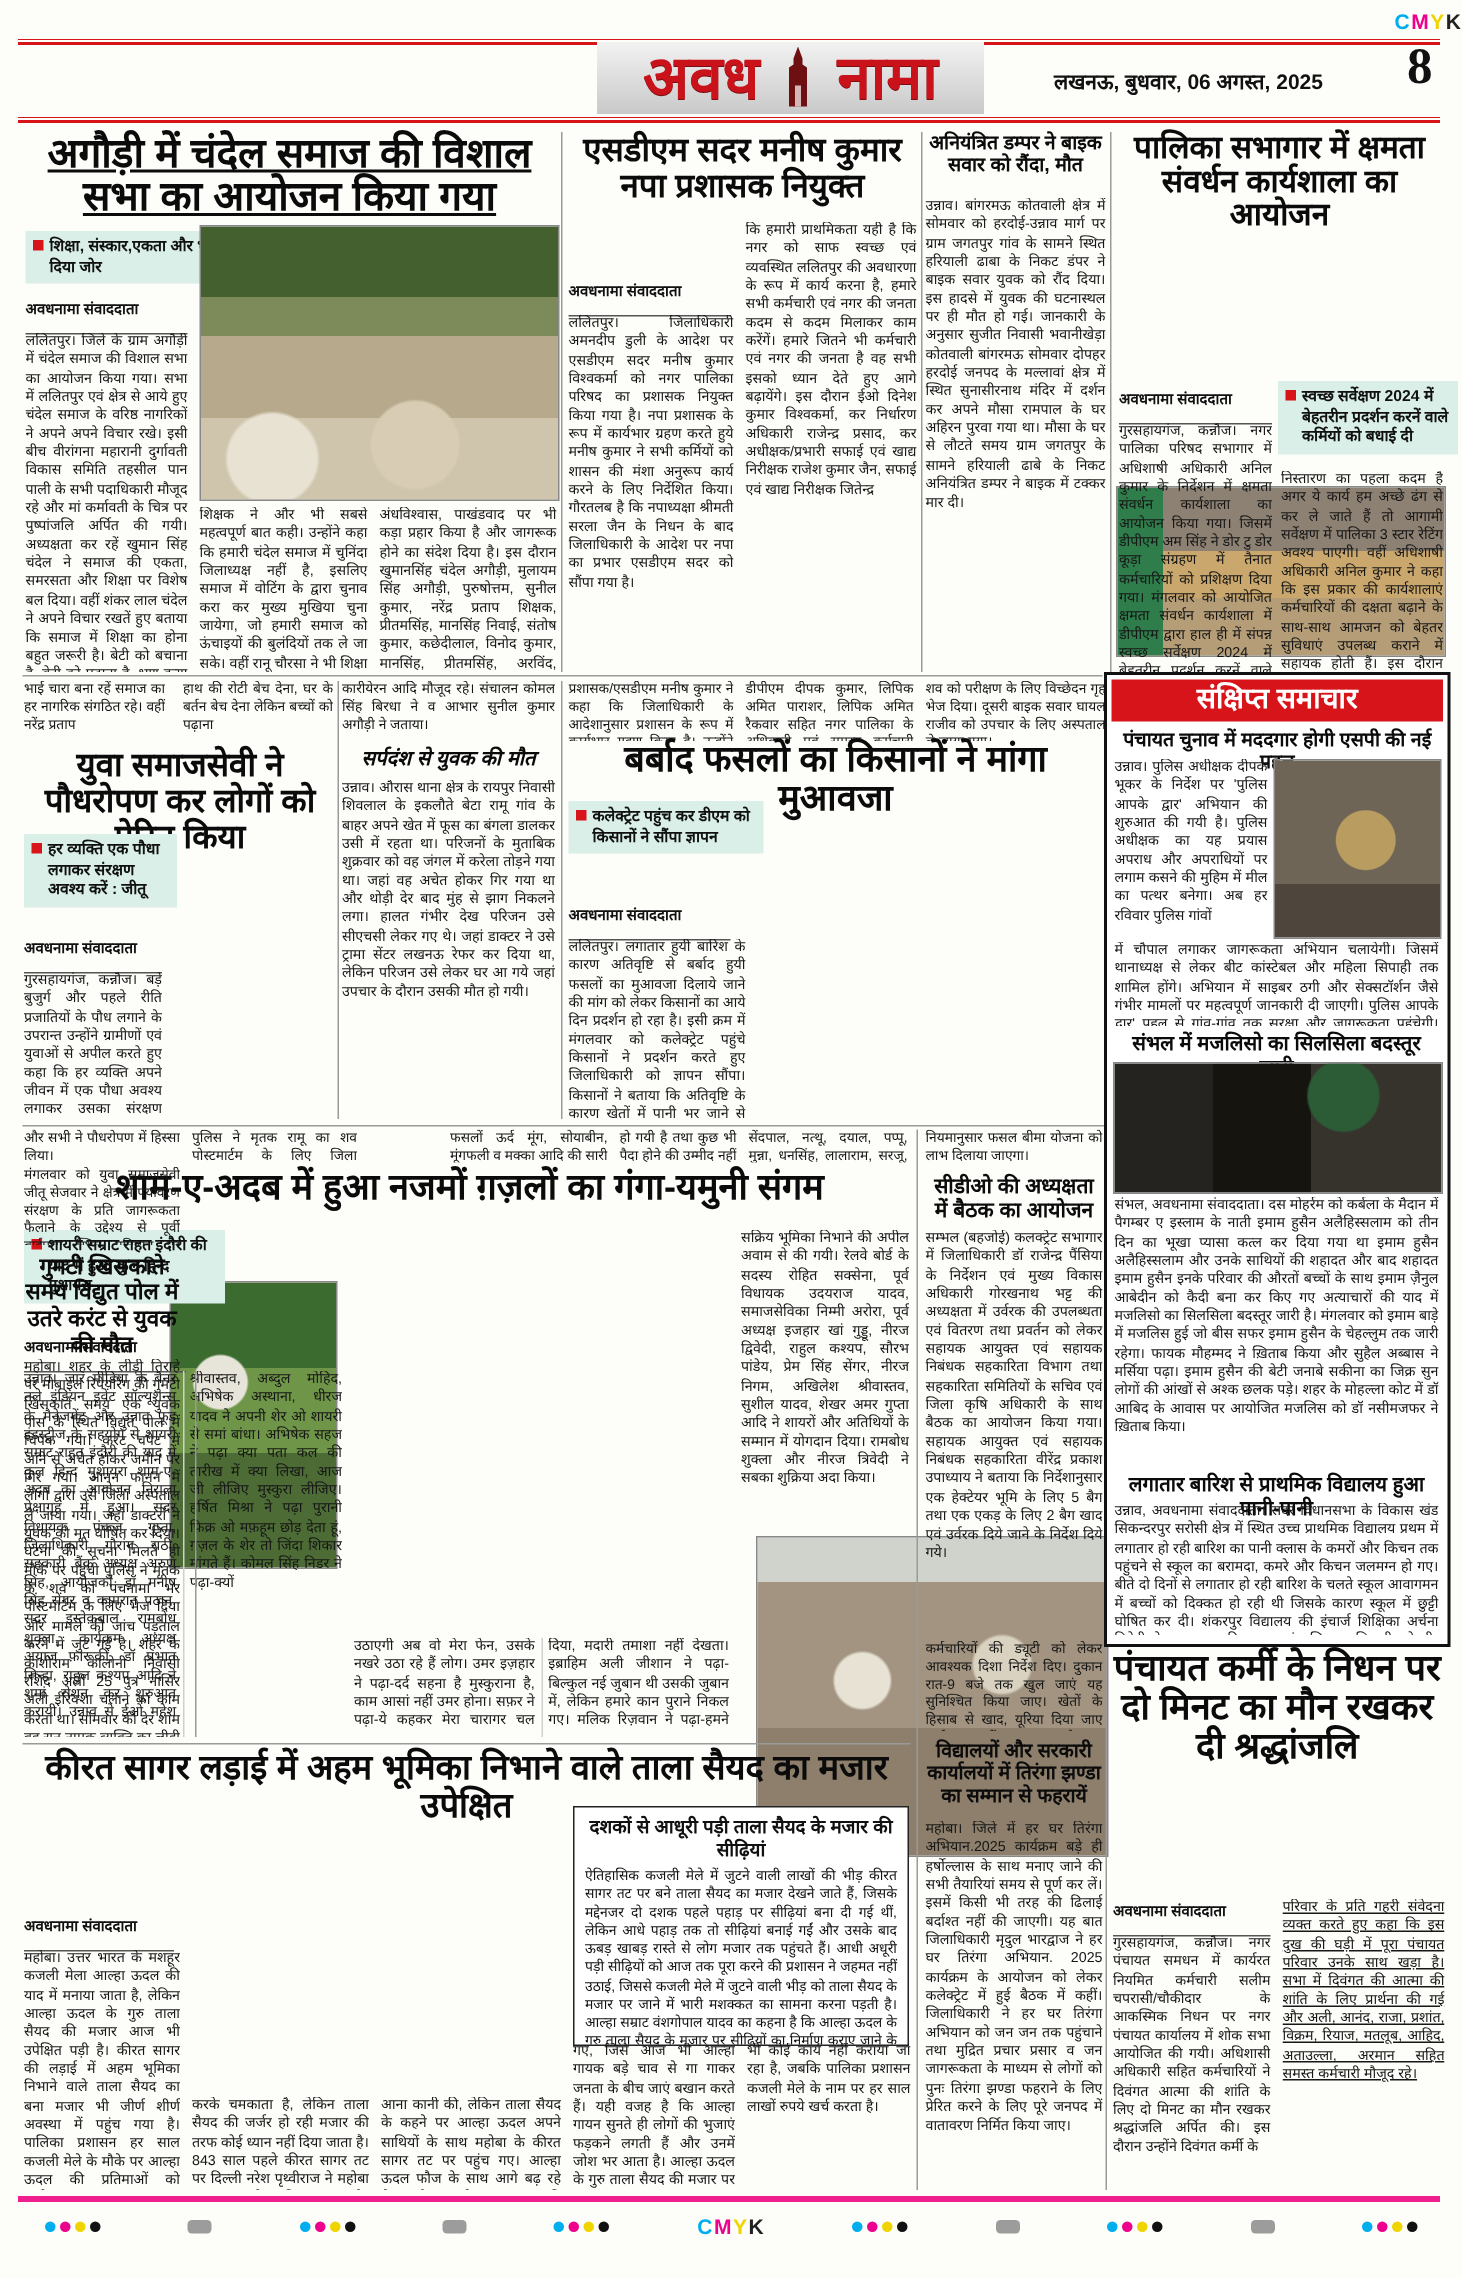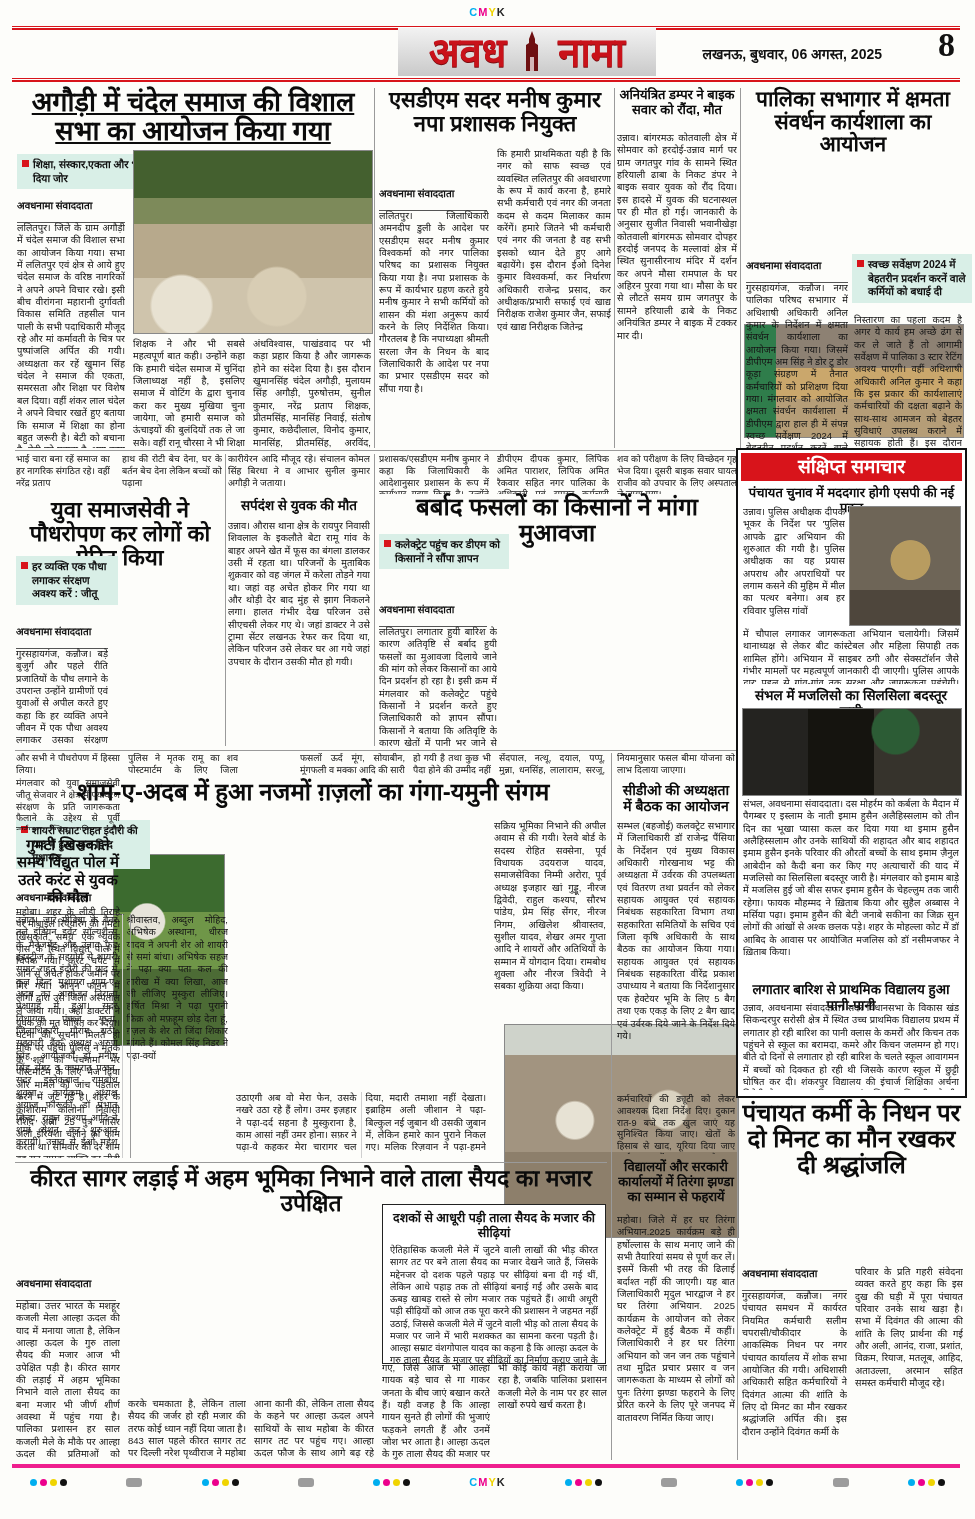--- a/index.html
+++ b/index.html
@@ -1,20 +1,20 @@
 <!DOCTYPE html>
 <html><head>
 <meta charset="utf-8">
 <style>
   html,body{margin:0;padding:0;background:#ffffff;}
   .page{position:relative;width:975px;height:1519px;background:#fdfdfa;overflow:hidden;
         font-family:"Liberation Sans","DejaVu Sans",sans-serif;color:#111;}
   .abs{position:absolute;}
   
-  .regmark{font-size:11px;font-weight:bold;letter-spacing:1px;text-align:center;}
+  .regmark{font-size:14px;font-weight:bold;letter-spacing:1px;text-align:right;}
   .regmark .c{color:#00aeef}.regmark .m{color:#ec008c}.regmark .y{color:#f0d400}.regmark .k{color:#222}
   .redrule{height:4px;background:linear-gradient(#d8141b 0 1px,transparent 1px 2px,#d8141b 2px 4px);}
   .citybox{border:2.5px solid #1c1c1c;text-align:center;font-weight:800;font-size:19px;line-height:36px;background:#fff;}
   .masthead{background:linear-gradient(#f2f2f2,#c9c9c9);display:flex;align-items:center;justify-content:center;gap:16px;}
   .masthead .mh{color:#c9121a;font-size:40px;font-weight:800;line-height:44px;text-shadow:0 1px 0 #7a0d10;}
   .dateline{font-weight:800;font-size:14px;text-align:right;}
   .pageno{font-family:"Liberation Serif","DejaVu Serif",serif;font-size:34px;font-weight:bold;text-align:right;}
   
   .hl{font-weight:800;color:#0b0b0b;text-align:center;line-height:1.08;}
   .kicker{background:#d9efe7;padding:4px 5px;font-weight:800;font-size:10.5px;line-height:1.3;display:flex;gap:4px;align-items:flex-start;}
@@ -127,21 +127,21 @@
 
   <div class="abs hl" style="left:15px;top:498px;width:210px;font-size:22px;">युवा समाजसेवी ने पौधरोपण कर लोगों को प्रेरित किया</div>
   <div class="abs kicker" style="left:16px;top:556px;width:92px;">
       <span class="sq"></span>
       <span>हर व्यक्ति एक पौधा लगाकर संरक्षण अवश्य करें : जीतू</span>
     </div>
   <div class="abs byline" style="left:16px;top:624px;width:92px;">अवधनामा संवाददाता</div>
   <div class="abs photo ph-plant" style="left:113px;top:556px;width:110px;height:190px;"></div>
   <div class="abs body" style="left:16px;top:648px;width:92px;height:98px;">गुरसहायगंज, कन्नौज। बड़े बुजुर्ग और पहले रीति प्रजातियों के पौध लगाने के उपरान्त उन्होंने ग्रामीणों एवं युवाओं से अपील करते हुए कहा कि हर व्यक्ति अपने जीवन में एक पौधा अवश्य लगाकर उसका संरक्षण करने का संकल्प ले। उन्होंने कहा कि पेड़ न केवल हमें ऑक्सीजन प्रदान करते हैं, बल्कि जलवायु संतुलन, मिट्टी संरक्षण और जैव विविधता को बनाए रखने में भी अहम भूमिका निभाते हैं। यह बात मंगलवार को युवा समाजसेवी जीतू सेजवार ने क्षेत्र में पर्यावरण संरक्षण के प्रति जागरूकता फैलाने के उद्देश्य से पूर्वी बाईपास स्थित प्रतिष्ठान पर विभिन्न पौध लगाते हुए कही।</div>
 
-  <div class="abs shead" style="left:228px;top:498px;width:142px;font-size:13.5px;">सर्पदंश से युवक की मौत</div>
+  <div class="abs shead" style="left:228px;top:498px;width:142px;font-size:13.5px;font-style:italic;">सर्पदंश से युवक की मौत</div>
   <div class="abs body" style="left:228px;top:520px;width:142px;height:226px;">उन्नाव। औरास थाना क्षेत्र के रायपुर निवासी शिवलाल के इकलौते बेटा रामू गांव के बाहर अपने खेत में फूस का बंगला डालकर उसी में रहता था। परिजनों के मुताबिक शुक्रवार को वह जंगल में करेला तोड़ने गया था। जहां वह अचेत होकर गिर गया था और थोड़ी देर बाद मुंह से झाग निकलने लगा। हालत गंभीर देख परिजन उसे सीएचसी लेकर गए थे। जहां डाक्टर ने उसे ट्रामा सेंटर लखनऊ रेफर कर दिया था, लेकिन परिजन उसे लेकर घर आ गये जहां उपचार के दौरान उसकी मौत हो गयी।</div>
 
   <div class="abs hl" style="left:377px;top:494px;width:360px;font-size:24px;">बर्बाद फसलों का किसानों ने मांगा मुआवजा</div>
   <div class="abs kicker" style="left:379px;top:534px;width:120px;">
       <span class="sq"></span>
       <span>कलेक्ट्रेट पहुंच कर डीएम को किसानों ने सौंपा ज्ञापन</span>
     </div>
   <div class="abs byline" style="left:379px;top:602px;width:108px;">अवधनामा संवाददाता</div>
   <div class="abs body" style="left:379px;top:626px;width:118px;height:120px;">ललितपुर। लगातार हुयी बारिश के कारण अतिवृष्टि से बर्बाद हुयी फसलों का मुआवजा दिलाये जाने की मांग को लेकर किसानों का आये दिन प्रदर्शन हो रहा है। इसी क्रम में मंगलवार को कलेक्ट्रेट पहुंचे किसानों ने प्रदर्शन करते हुए जिलाधिकारी को ज्ञापन सौंपा। किसानों ने बताया कि अतिवृष्टि के कारण खेतों में पानी भर जाने से खरीफ की फसलें पूरी तरह बर्बाद हो गयी हैं।</div>
   <div class="abs photo ph-farmers" style="left:504px;top:534px;width:233px;height:212px;"></div>
@@ -206,21 +206,21 @@
   <div class="abs mini" style="left:617px;top:1094px;width:118px;height:60px;">कर्मचारियों की ड्यूटी को लेकर आवश्यक दिशा निर्देश दिए। दुकान रात-9 बजे तक खुल जाएं यह सुनिश्चित किया जाए। खेतों के हिसाब से खाद, यूरिया दिया जाए पर्याप्त मात्रा में खाद उपलब्ध है।</div>
   <div class="abs shead" style="left:617px;top:1160px;width:118px;font-size:13px;">विद्यालयों और सरकारी कार्यालयों में तिरंगा झण्डा का सम्मान से फहरायें</div>
   <div class="abs body" style="left:617px;top:1214px;width:118px;height:246px;">महोबा। जिले में हर घर तिरंगा अभियान.2025 कार्यक्रम बड़े ही हर्षोल्लास के साथ मनाए जाने की सभी तैयारियां समय से पूर्ण कर लें। इसमें किसी भी तरह की ढिलाई बर्दाश्त नहीं की जाएगी। यह बात जिलाधिकारी मृदुल भारद्वाज ने हर घर तिरंगा अभियान. 2025 कार्यक्रम के आयोजन को लेकर कलेक्ट्रेट में हुई बैठक में कहीं। जिलाधिकारी ने हर घर तिरंगा अभियान को जन जन तक पहुंचाने तथा मुद्रित प्रचार प्रसार व जन जागरूकता के माध्यम से लोगों को पुनः तिरंगा झण्डा फहराने के लिए प्रेरित करने के लिए पूरे जनपद में वातावरण निर्मित किया जाए।</div>
 
   <div class="abs vline" style="left:737px;top:1098px;height:362px;"></div>
 
   <div class="abs hl" style="left:740px;top:1100px;width:223px;font-size:24px;">पंचायत कर्मी के निधन पर दो मिनट का मौन रखकर दी श्रद्धांजलि</div>
 
   <div class="abs byline" style="left:742px;top:1266px;width:105px;">अवधनामा संवाददाता</div>
   <div class="abs body" style="left:742px;top:1290px;width:105px;height:170px;">गुरसहायगंज, कन्नौज। नगर पंचायत समधन में कार्यरत नियमित कर्मचारी सलीम चपरासी/चौकीदार के आकस्मिक निधन पर नगर पंचायत कार्यालय में शोक सभा आयोजित की गयी। अधिशासी अधिकारी सहित कर्मचारियों ने दिवंगत आत्मा की शांति के लिए दो मिनट का मौन रखकर श्रद्धांजलि अर्पित की। इस दौरान उन्होंने दिवंगत कर्मी के</div>
-  <div class="abs body" style="left:855px;top:1266px;width:108px;height:194px;">परिवार के प्रति गहरी संवेदना व्यक्त करते हुए कहा कि इस दुख की घड़ी में पूरा पंचायत परिवार उनके साथ खड़ा है। सभा में दिवंगत की आत्मा की शांति के लिए प्रार्थना की गई और अली, आनंद, राजा, प्रशांत, विक्रम, रियाज, मतलूब, आहिद, अताउल्ला, अरमान सहित समस्त कर्मचारी मौजूद रहे।</div>
+  <div class="abs body" style="left:855px;top:1266px;width:108px;height:194px;text-decoration:underline;">परिवार के प्रति गहरी संवेदना व्यक्त करते हुए कहा कि इस दुख की घड़ी में पूरा पंचायत परिवार उनके साथ खड़ा है। सभा में दिवंगत की आत्मा की शांति के लिए प्रार्थना की गई और अली, आनंद, राजा, प्रशांत, विक्रम, रियाज, मतलूब, आहिद, अताउल्ला, अरमान सहित समस्त कर्मचारी मौजूद रहे।</div>
 
   <div class="abs" style="left:16px;top:0;width:0;"></div>
 
   <div class="abs pinkrule" style="left:12px;top:1464px;width:948px;"></div>
   <div class="abs marksrow" style="left:30px;top:1476px;width:915px;">
     <span class="dots">
         <i class="dc"></i>
         <i class="dm"></i>
         <i class="dy"></i>
         <i class="dk"></i>

